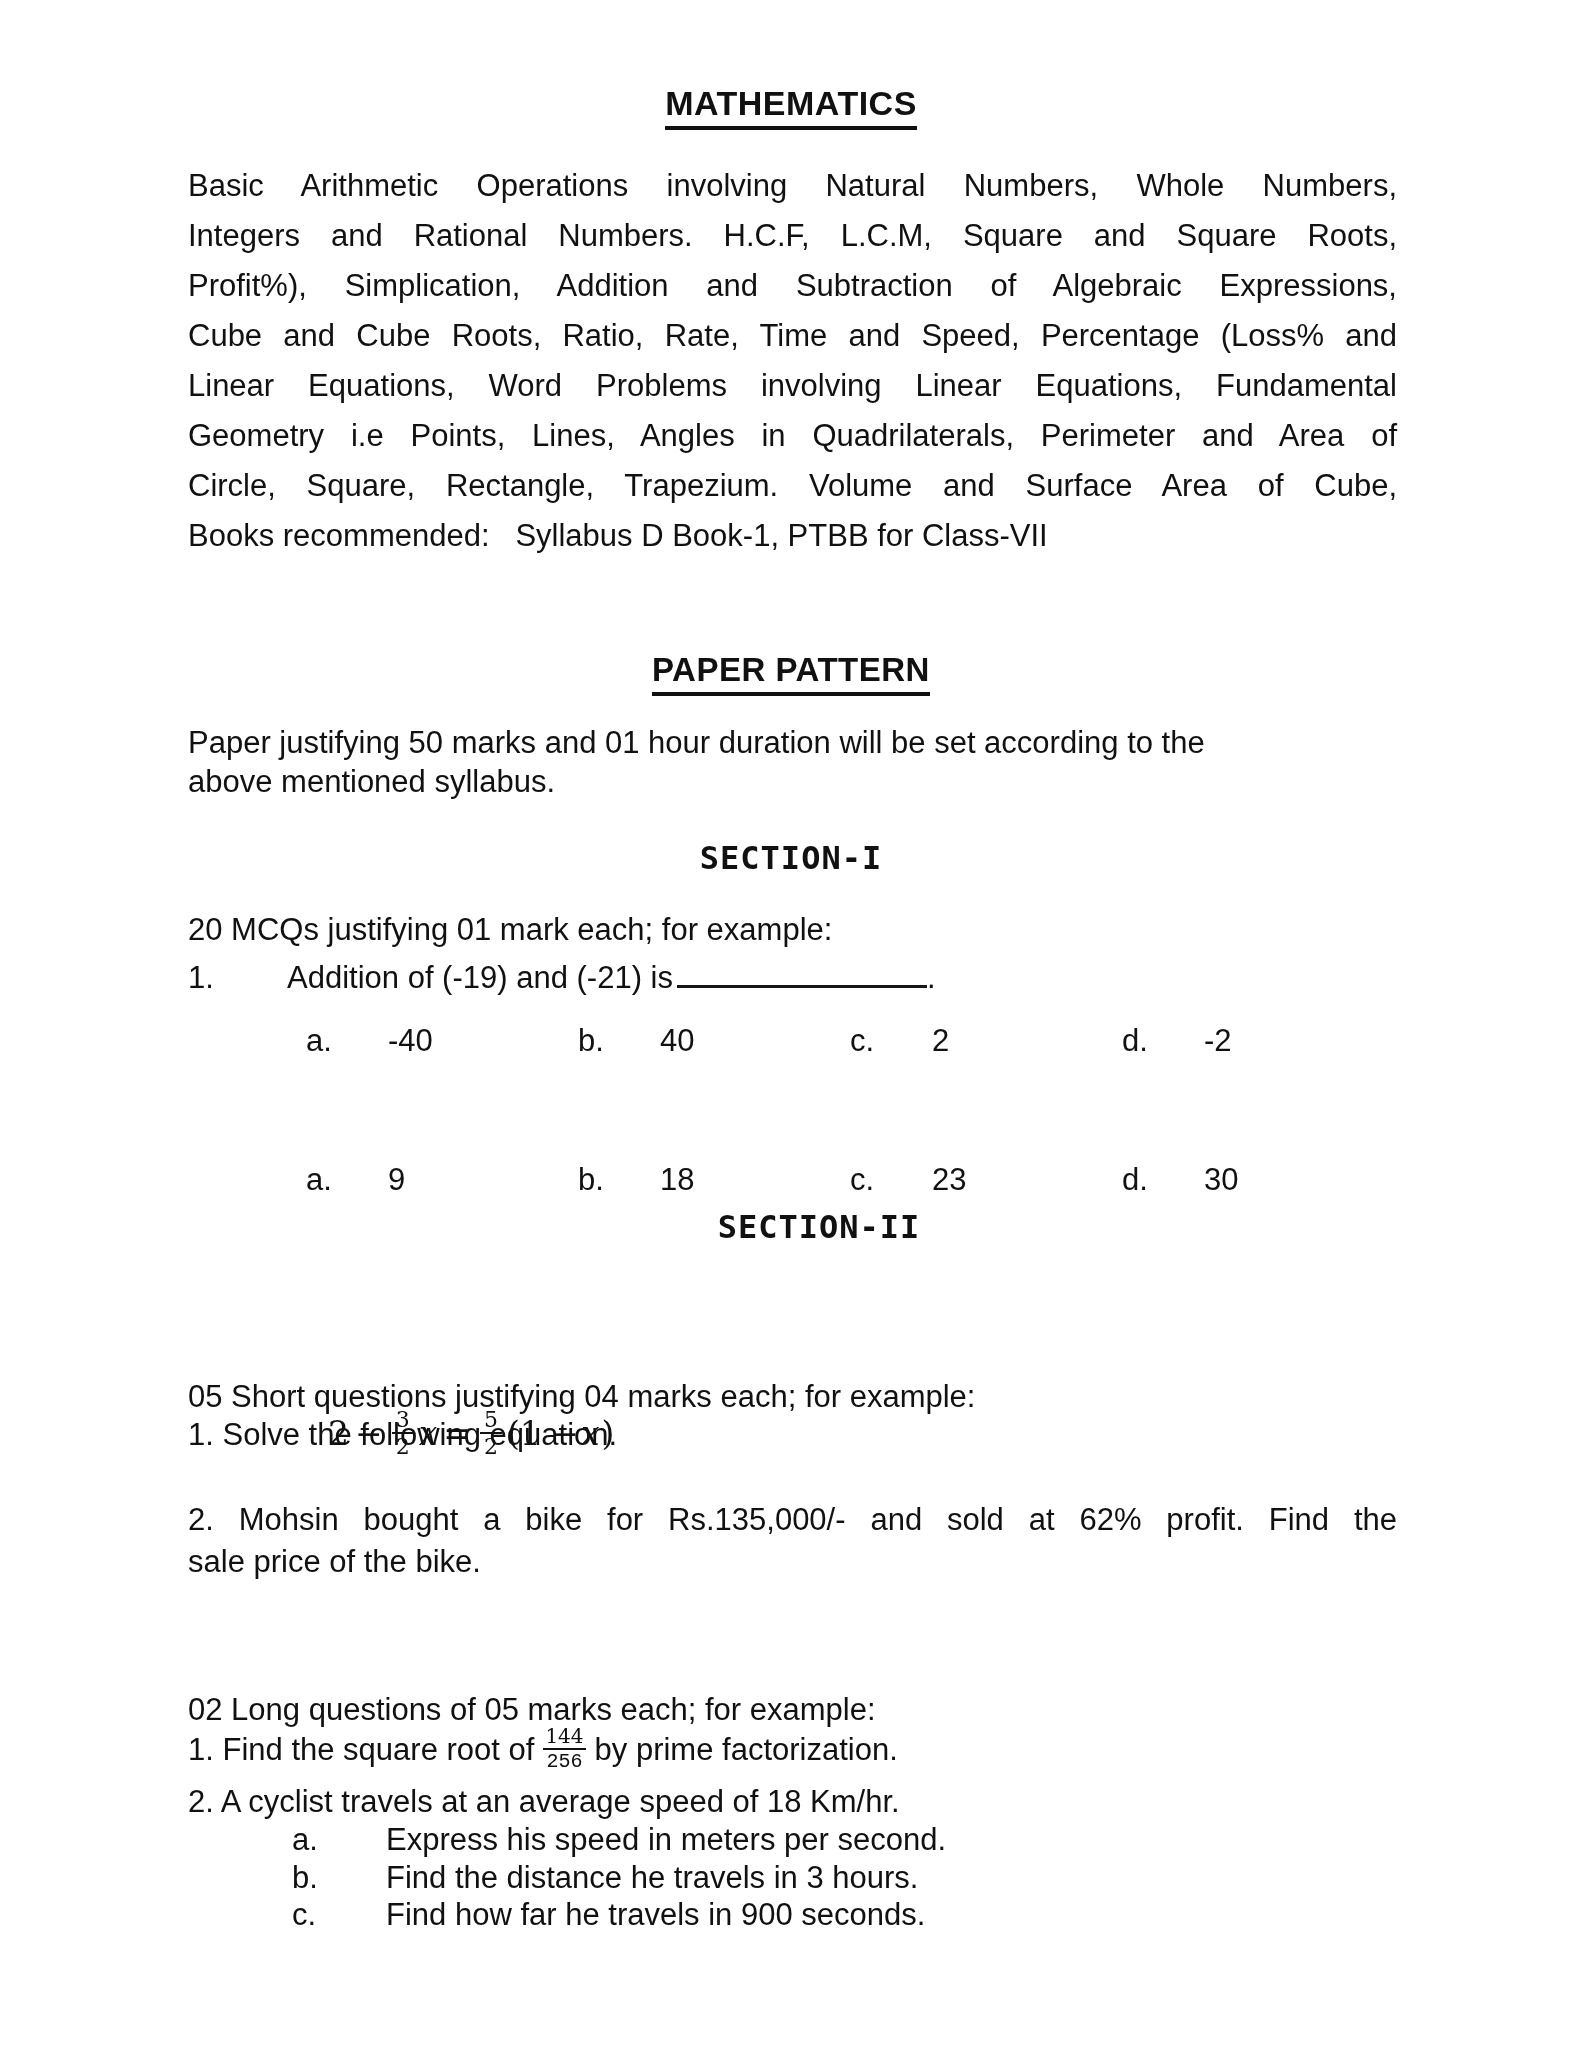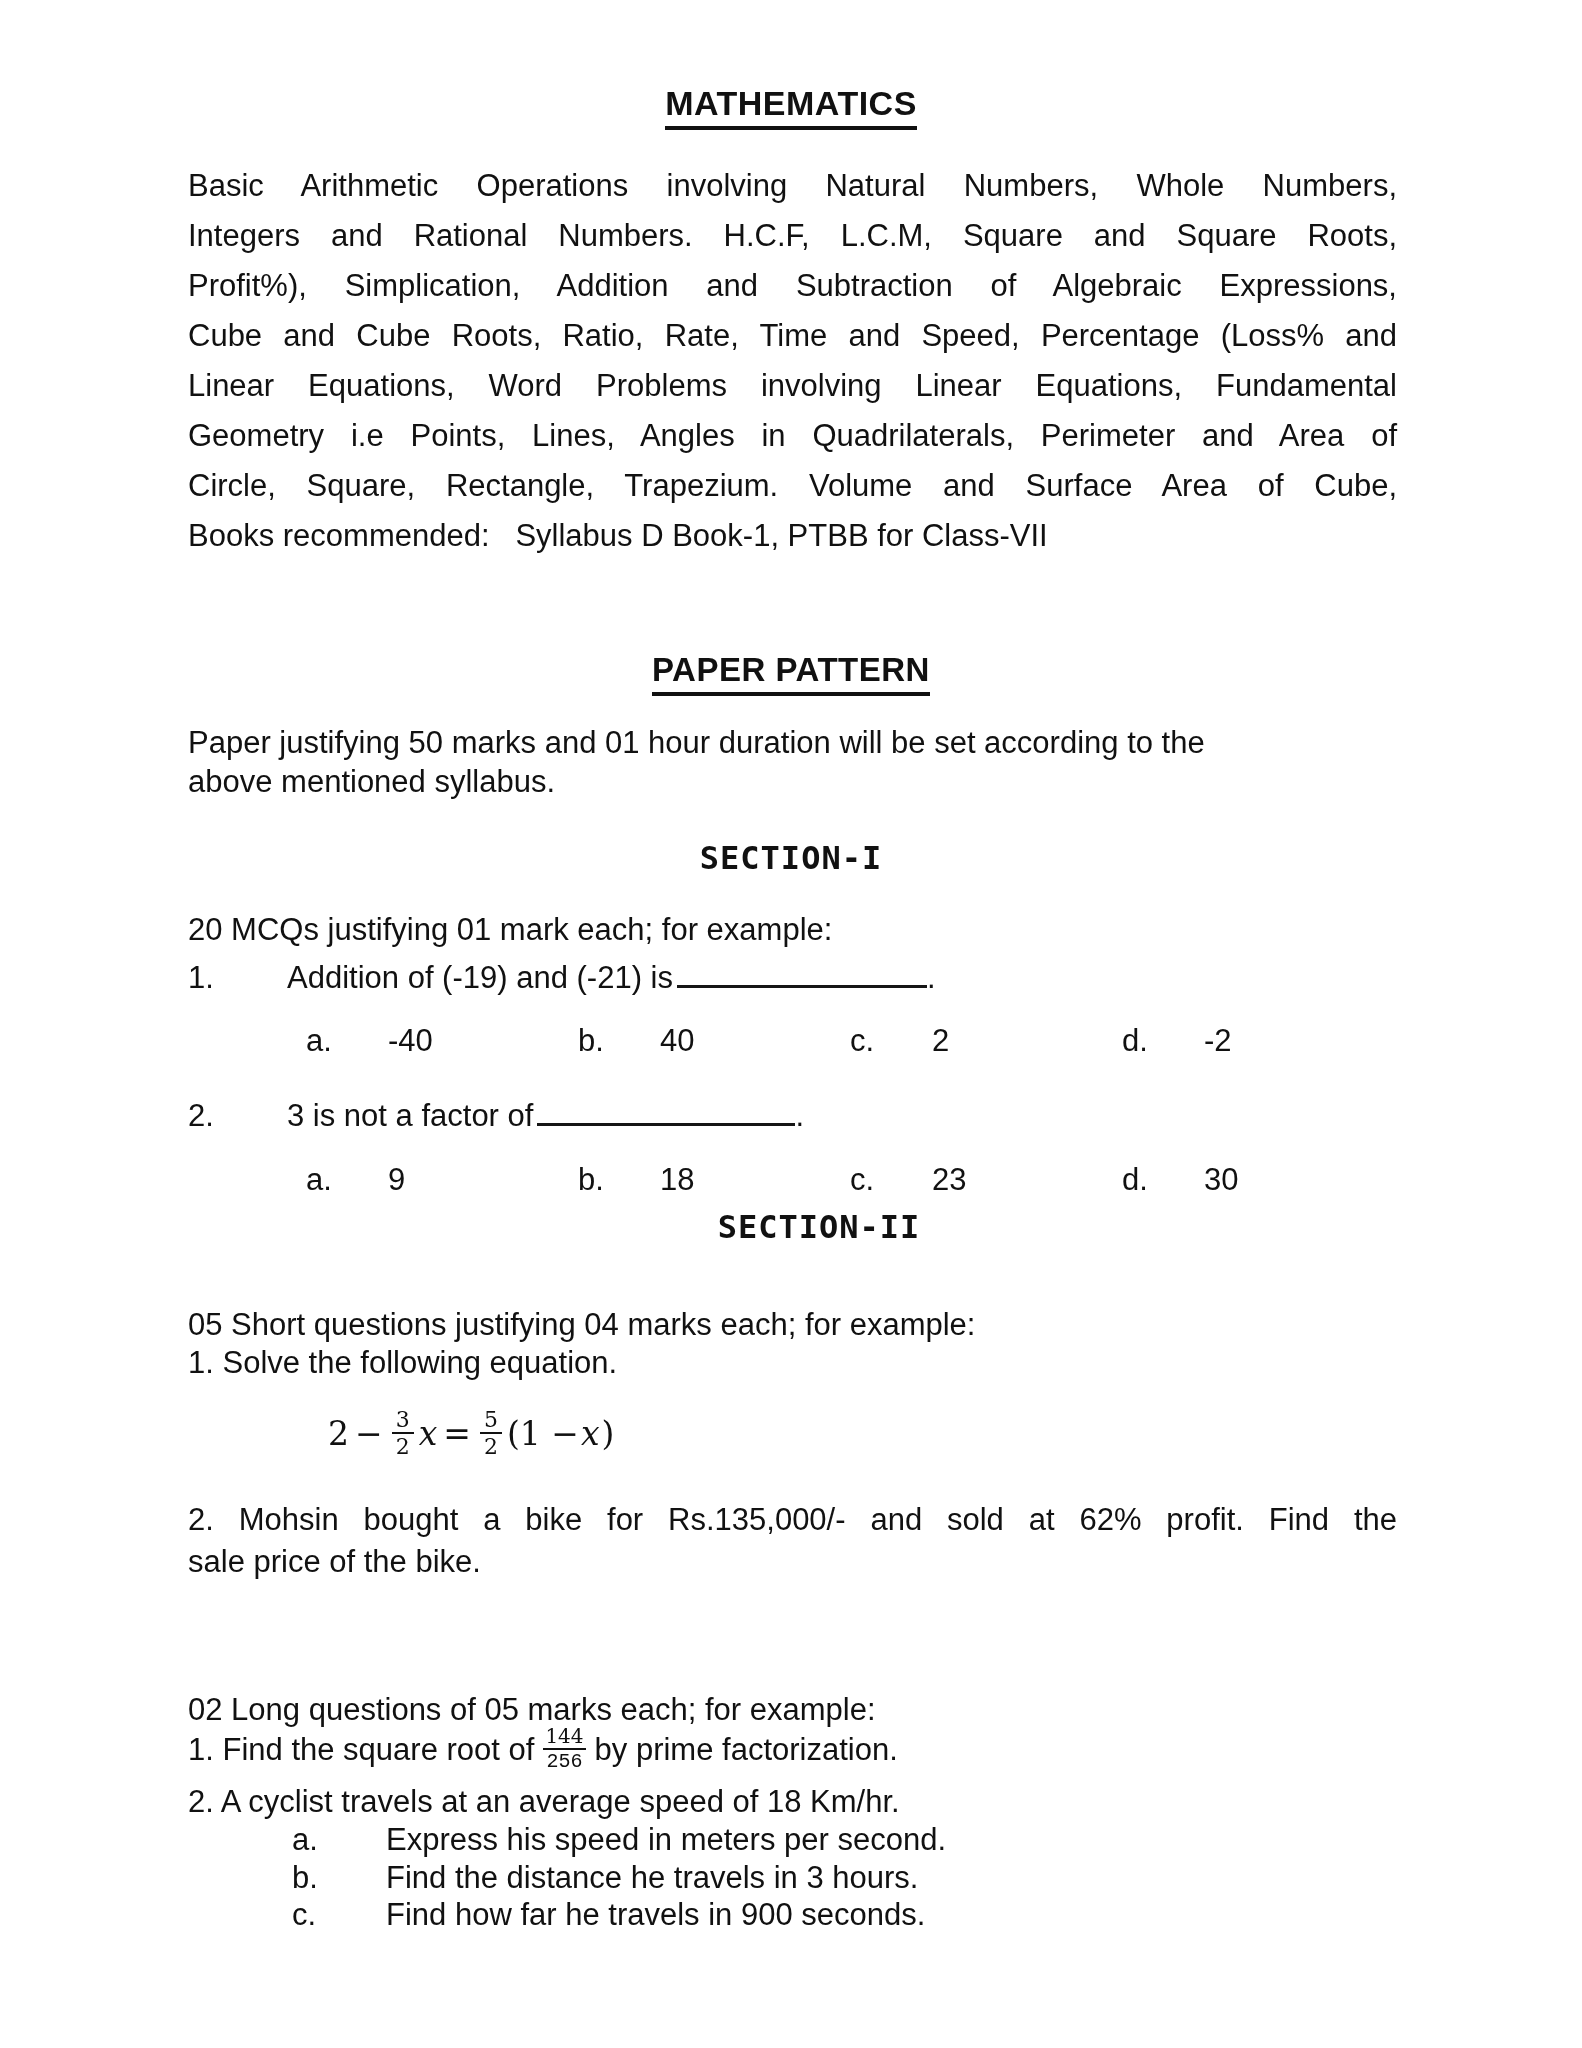--- a/index.html
+++ b/index.html
@@ -133,23 +133,20 @@
     <span class="opt">
         <span class="l">c.</span>
         <span>2</span>
       </span>
     <span class="opt">
         <span class="l">d.</span>
         <span>-2</span>
       </span>
   </div>
 
-  <div class="abs qrow" style="top:1091px;">
-    <span class="qnum">2.</span><span>3 is not a factor of</span><span class="blank w2"></span><span>.</span>
-  </div>
 
   <div class="abs opt-row" style="top:1161px;">
     <span class="opt">
         <span class="l">a.</span>
         <span>9</span>
       </span>
     <span class="opt">
         <span class="l">b.</span>
         <span>18</span>
       </span>
@@ -159,21 +156,21 @@
       </span>
     <span class="opt">
         <span class="l">d.</span>
         <span>30</span>
       </span>
   </div>
 
   <div class="center-head" style="top:1208px;padding-left:28px;">
     <span class="section-head-text">SECTION-II</span>
   </div>
-  <div class="abs s2block" style="top:1306px;">
+  <div class="abs s2block" style="top:1378px;">
     <div class="line">05 Short questions justifying 04 marks each; for example:</div>
     <div class="line">1. Solve the following equation.</div>
   </div>
 
   <div class="equation">
     <span class="tok tight">2</span>
     <span class="tok">−</span>
     <span class="frac">
       <span class="num">3</span>
       <span class="den">2</span>

